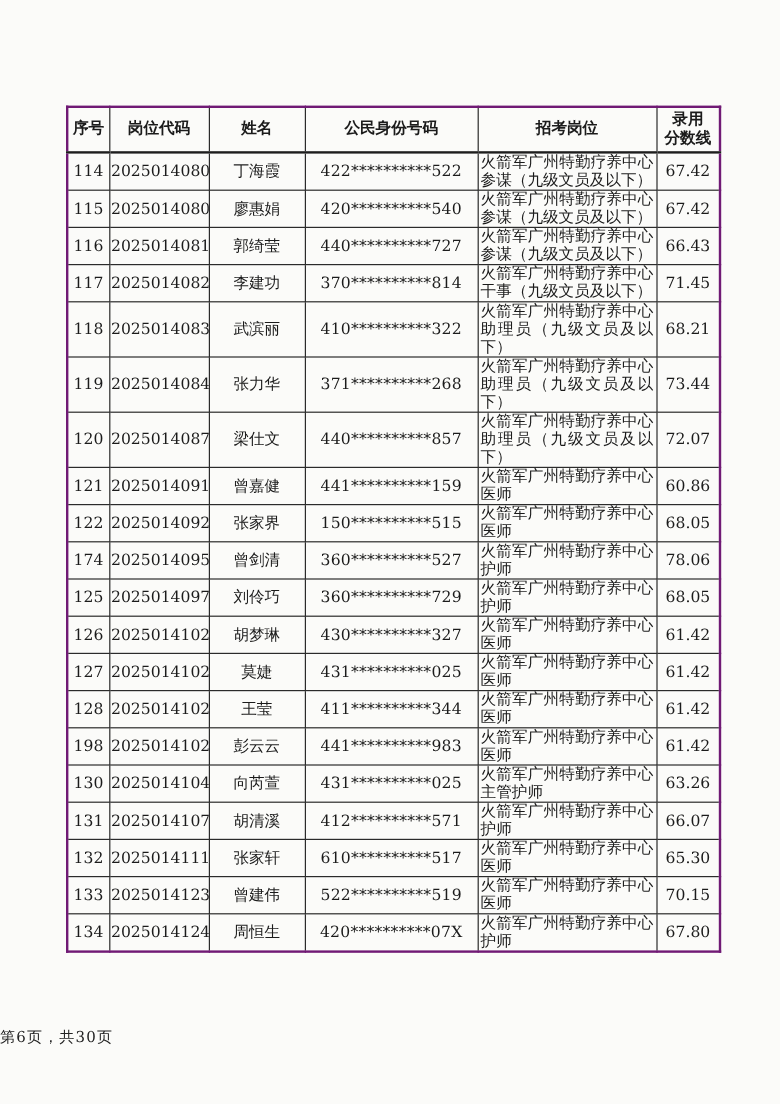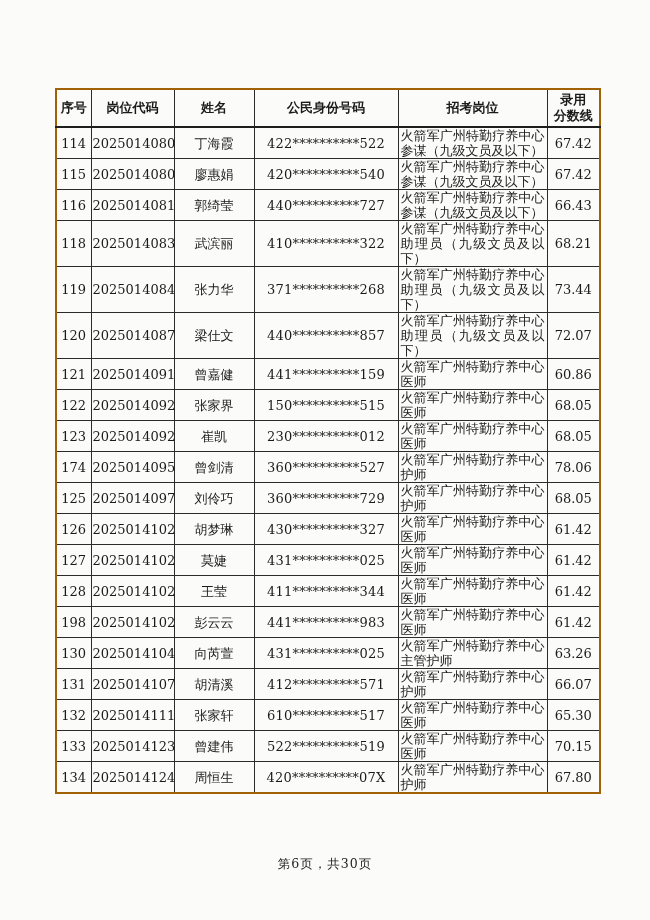--- a/index.html
+++ b/index.html
@@ -9,21 +9,21 @@
     font-family: "DejaVu Serif", "Liberation Serif", serif;
     color: #1b1b1b;
   }
   .page { position: relative; width: 650px; height: 920px; overflow: hidden; }
 
   table.score-table {
     position: absolute; left: 55px; top: 88px;
     width: 544px;
     border-collapse: collapse;
     table-layout: fixed;
-    border: 2px solid #a16207;
+    border: 2px solid #701a75;
     background: transparent;
   }
   col.c-no    { width: 35px; }
   col.c-code  { width: 83px; }
   col.c-name  { width: 80px; }
   col.c-id    { width: 144px; }
   col.c-pos   { width: 149px; }
   col.c-score { width: 53px; }
 
   th, td { border: 1px solid #2b2b2b; overflow: hidden; }
@@ -43,21 +43,21 @@
     text-align: justify;
     text-align-last: left;
     -moz-text-align-last: left;
     padding: 0 2px;
     line-height: 15px;
   }
   td.c-id { letter-spacing: 0.2px; }
 
   .footer {
     position: absolute; left: 0; top: 856px;
-    width: 650px; text-align: center;
+    width: 650px; text-align: left;
     font-size: 12.5px; letter-spacing: 1px;
     color: #222;
   }
 </style>
 </head>
 <body>
 
 <div class="page">
 
   <table class="score-table">
@@ -100,20 +100,28 @@
 
   <tr>
     <td class="c-no">116</td>
     <td class="c-code">2025014081</td>
     <td class="c-name">郭绮莹</td>
     <td class="c-id">440**********727</td>
     <td class="c-pos">火箭军广州特勤疗养中心参谋（九级文员及以下）</td>
     <td class="c-score">66.43</td>
   </tr>
 
+  <tr>
+    <td class="c-no">117</td>
+    <td class="c-code">2025014082</td>
+    <td class="c-name">李建功</td>
+    <td class="c-id">370**********814</td>
+    <td class="c-pos">火箭军广州特勤疗养中心干事（九级文员及以下）</td>
+    <td class="c-score">71.45</td>
+  </tr>
 
   <tr>
     <td class="c-no">118</td>
     <td class="c-code">2025014083</td>
     <td class="c-name">武滨丽</td>
     <td class="c-id">410**********322</td>
     <td class="c-pos">火箭军广州特勤疗养中心助理员（九级文员及以下）</td>
     <td class="c-score">68.21</td>
   </tr>
 
@@ -146,28 +154,20 @@
 
   <tr>
     <td class="c-no">122</td>
     <td class="c-code">2025014092</td>
     <td class="c-name">张家界</td>
     <td class="c-id">150**********515</td>
     <td class="c-pos">火箭军广州特勤疗养中心医师</td>
     <td class="c-score">68.05</td>
   </tr>
 
-  <tr>
-    <td class="c-no">123</td>
-    <td class="c-code">2025014092</td>
-    <td class="c-name">崔凯</td>
-    <td class="c-id">230**********012</td>
-    <td class="c-pos">火箭军广州特勤疗养中心医师</td>
-    <td class="c-score">68.05</td>
-  </tr>
 
   <tr>
     <td class="c-no">174</td>
     <td class="c-code">2025014095</td>
     <td class="c-name">曾剑清</td>
     <td class="c-id">360**********527</td>
     <td class="c-pos">火箭军广州特勤疗养中心护师</td>
     <td class="c-score">78.06</td>
   </tr>
 

